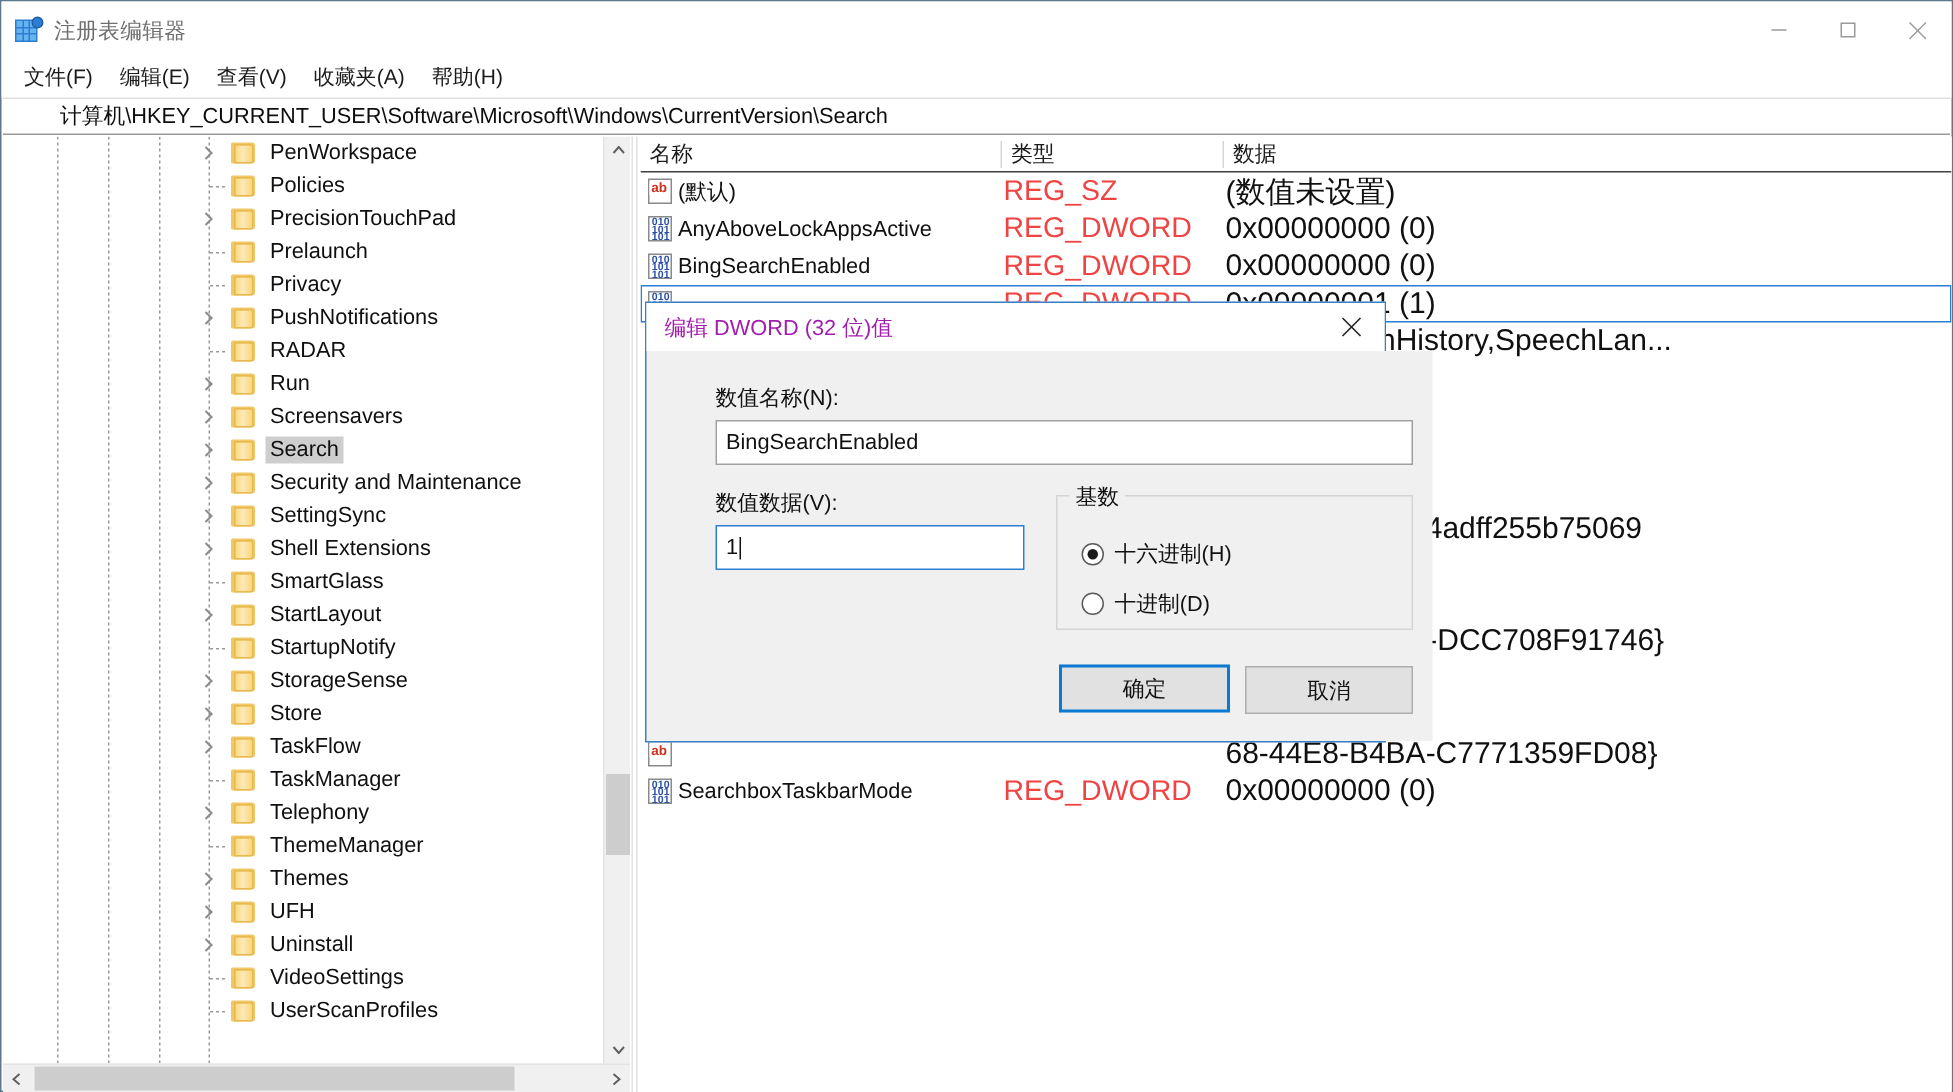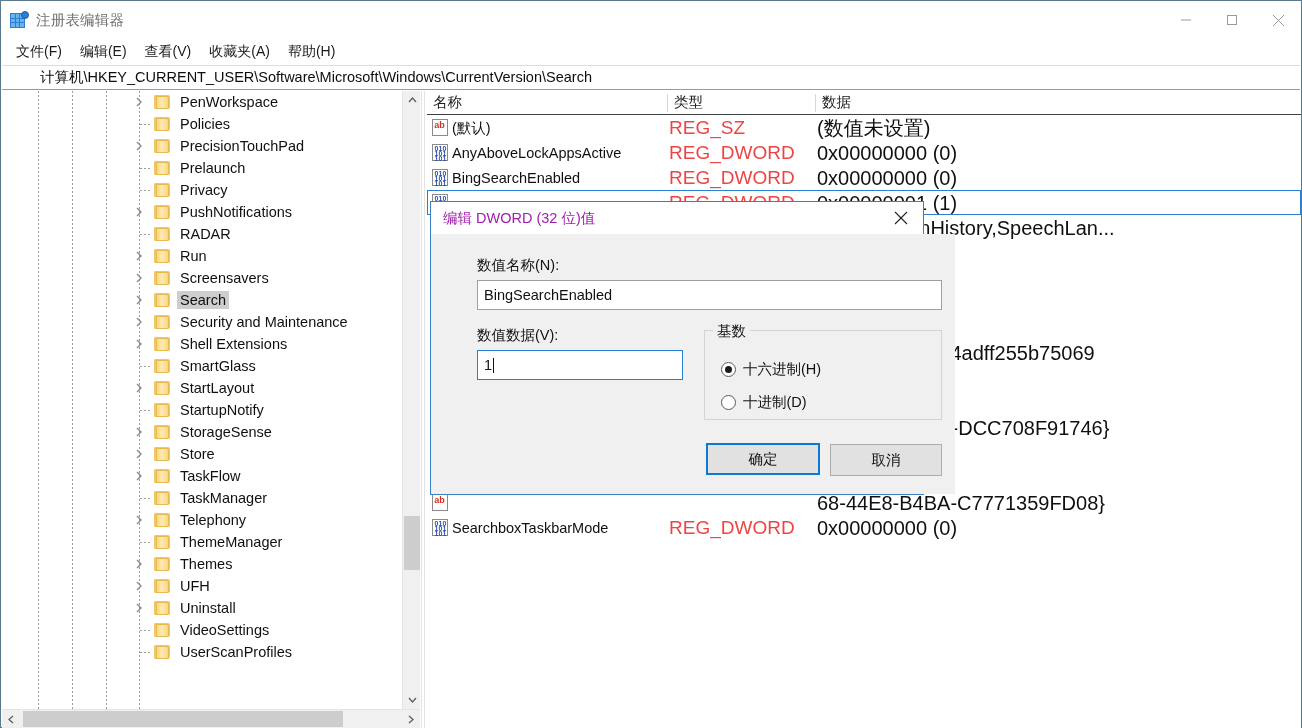--- a/index.html
+++ b/index.html
@@ -455,20 +455,32 @@
             <div class="tnode">
               <div class="twisty">
                 <svg width="12" height="12" viewBox="0 0 12 12">
                   <polyline points="4,2 8,6 4,10" fill="none" stroke="#8c8c8c" stroke-width="1.4"></polyline>
                 </svg>
               </div>
               <div class="folder">
                 <span class="back"></span>
                 <span class="front"></span>
               </div>
+              <div class="tlabel">SettingSync</div>
+            </div>
+            <div class="tnode">
+              <div class="twisty">
+                <svg width="12" height="12" viewBox="0 0 12 12">
+                  <polyline points="4,2 8,6 4,10" fill="none" stroke="#8c8c8c" stroke-width="1.4"></polyline>
+                </svg>
+              </div>
+              <div class="folder">
+                <span class="back"></span>
+                <span class="front"></span>
+              </div>
               <div class="tlabel">Shell Extensions</div>
             </div>
             <div class="tnode">
               <div class="stub"></div>
               <div class="folder">
                 <span class="back"></span>
                 <span class="front"></span>
               </div>
               <div class="tlabel">SmartGlass</div>
             </div>

